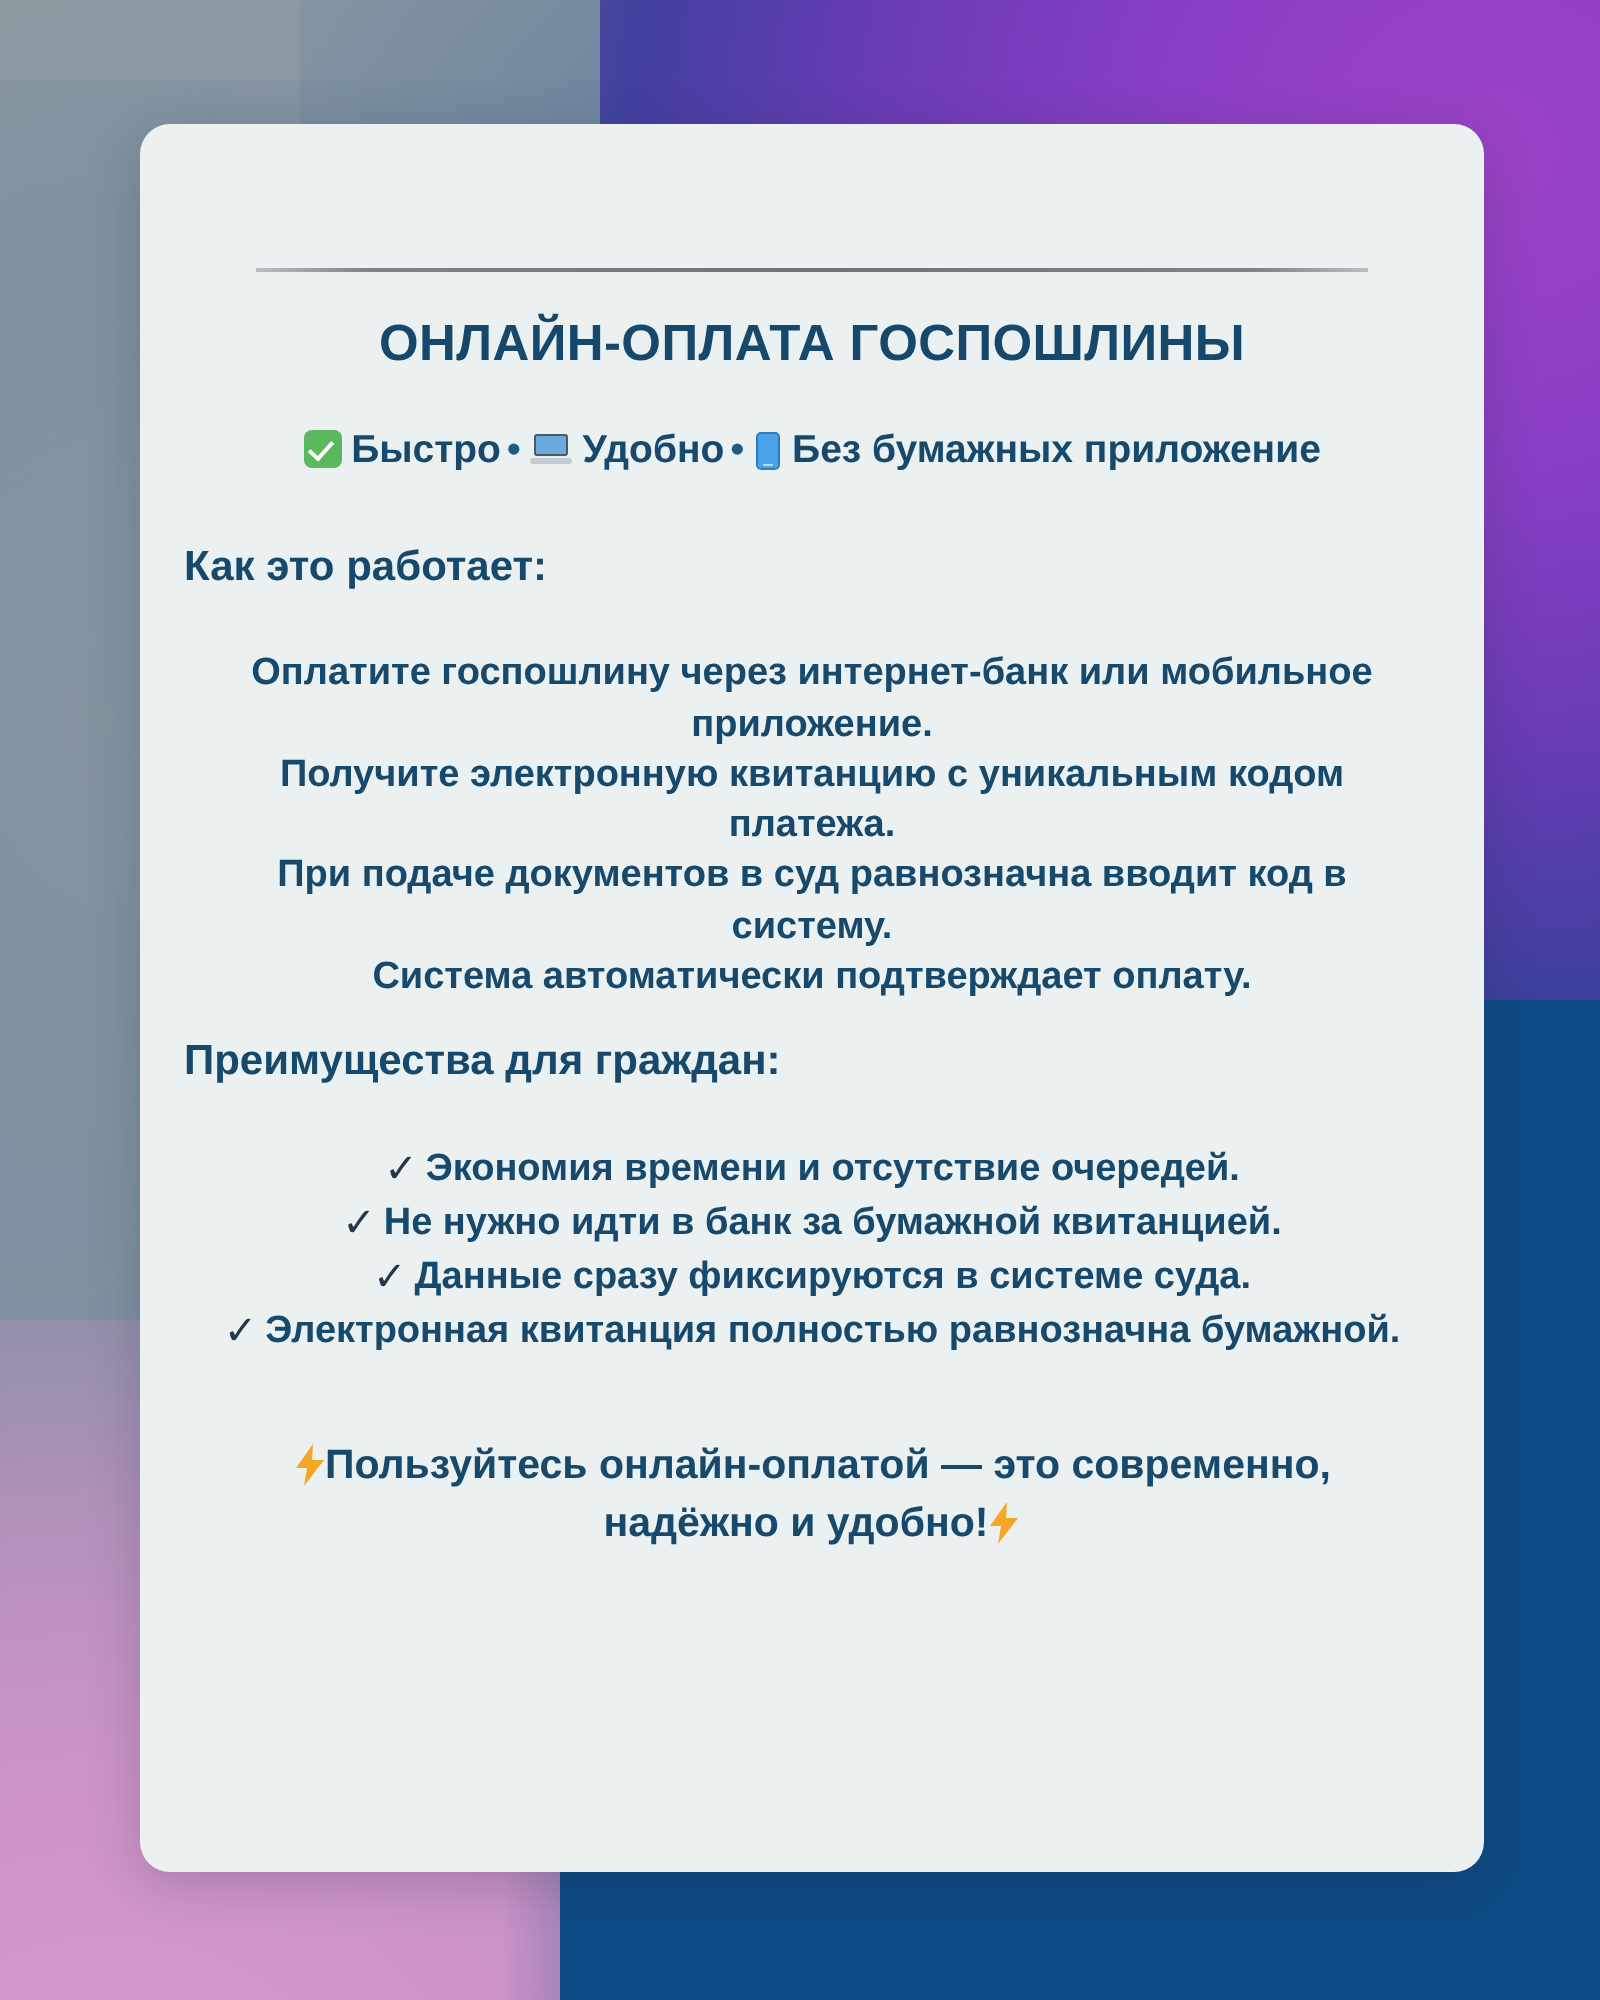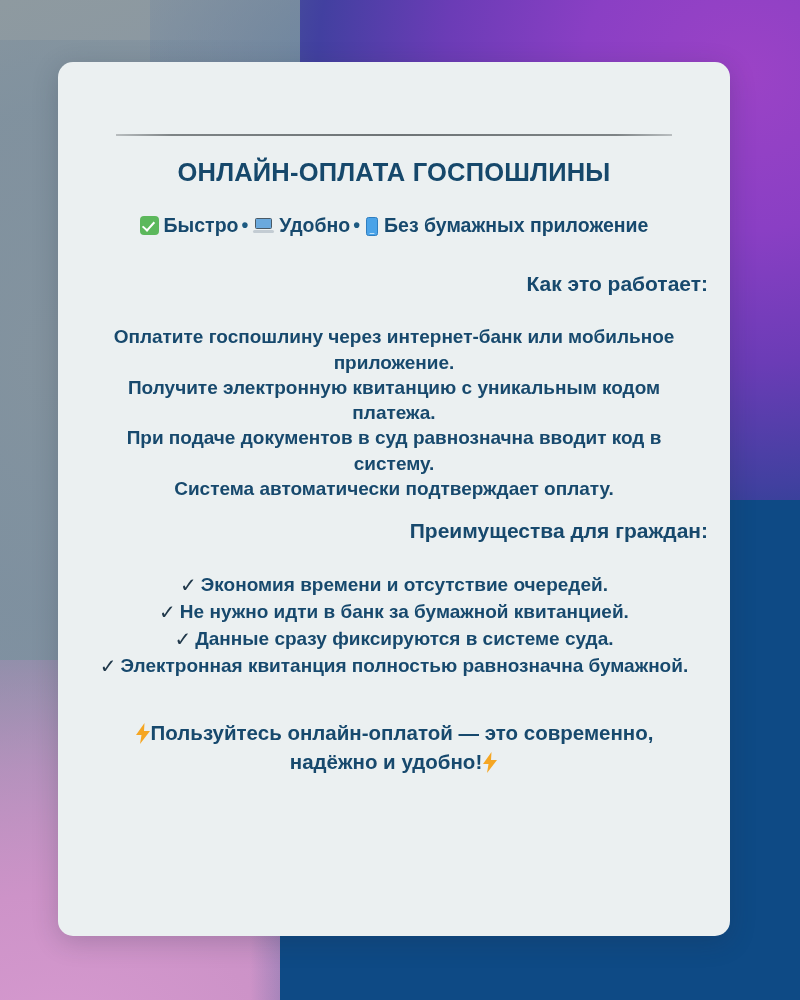--- a/index.html
+++ b/index.html
@@ -116,21 +116,21 @@
     height: 300px;
     background: radial-gradient(ellipse at 58% 40%,
         rgba(96,126,160,0.85) 0%,
         rgba(104,128,158,0.55) 45%,
         rgba(110,130,156,0.0) 100%);
   }
 
   
   #card {
     position: absolute;
-    left: 58px;
+    left: 70px;
     top: 62px;
     width: 672px;
     height: 874px;
     background: #ebf0f1;
     border-radius: 15px;
     box-shadow: 0 6px 26px rgba(30,40,60,0.22);
     box-sizing: border-box;
     padding: 0 22px;
     overflow: hidden;
   }
@@ -225,21 +225,21 @@
     background: #bfe0f7;
     border-radius: 1px;
   }
   .emo-bolt {
     width: 16px; height: 21px;
     vertical-align: -4px;
   }
   .emo-bolt svg { display: block; }
 
   .section-head {
-    text-align: right;
+    text-align: left;
     font-size: 21px;
     font-weight: 700;
     color: #17496d;
   }
   .head-how  { margin-top: 34px; }
   .head-adv  { }
 
   .steps {
     margin-top: 28px;
     text-align: center;

